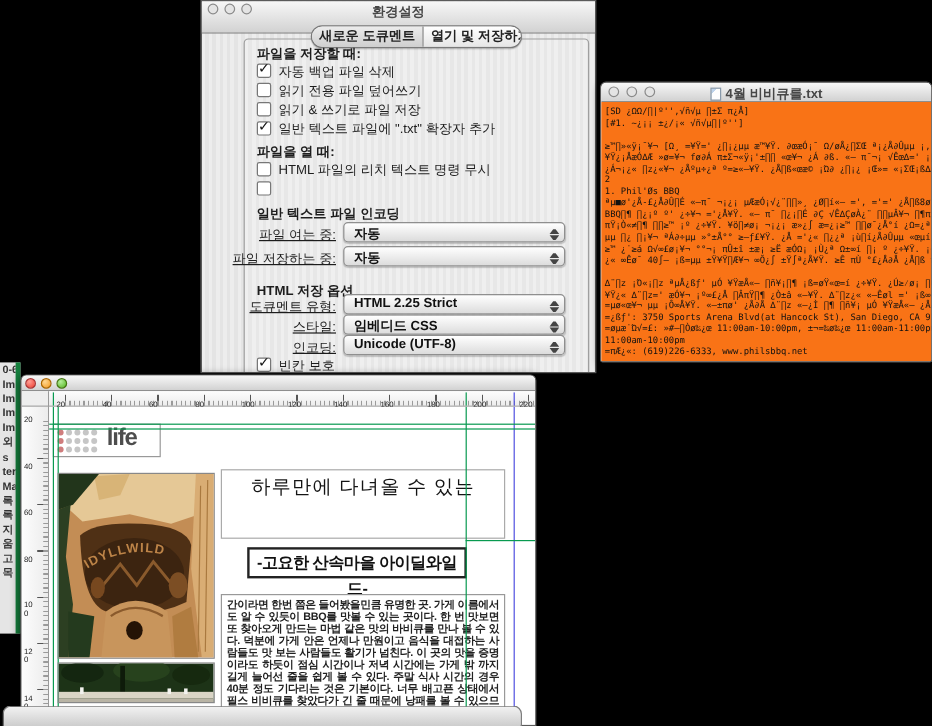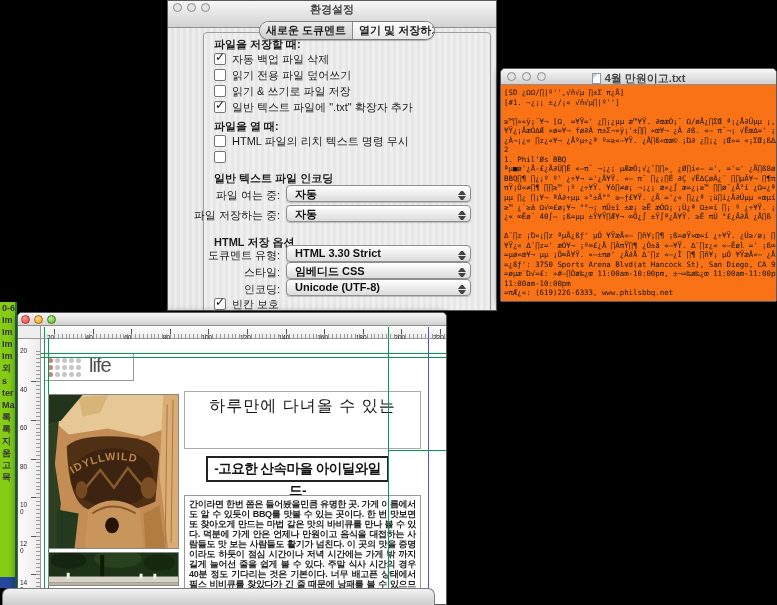--- a/index.html
+++ b/index.html
@@ -32,43 +32,43 @@
   .tab.sel{background:linear-gradient(#ffffff,#e6e6e6);border-left:1px solid #8a8a8a;}
   .sec-label{position:absolute;left:46px;font-size:11px;font-weight:bold;color:#1d1d1d;white-space:nowrap;}
   .cb-list{position:absolute;left:46px;}
   .cb-row{height:16px;display:flex;align-items:center;white-space:nowrap;}
   .cb-box{width:12px;height:12px;border:1.5px solid #777;border-radius:2px;background:#fff;
       margin-right:6px;position:relative;flex:0 0 12px;}
   .cb-box i{font-style:normal;position:absolute;left:0px;top:-4px;font-size:12px;font-weight:bold;color:#111;}
   .cb-label{font-size:11px;color:#1d1d1d;font-weight:500;}
   .pop-list{position:absolute;left:0;width:330px;}
   .pop-row{position:relative;height:20px;}
-  .pop-row .pop-label{position:absolute;right:218px;top:3px;font-size:11px;color:#1d1d1d;white-space:nowrap;font-weight:500;}
+  .pop-row .pop-label{position:absolute;right:218px;top:3px;font-size:11px;color:#1d1d1d;white-space:nowrap;font-weight:500;text-decoration:underline;}
   .popup{position:absolute;left:118px;top:0;width:185px;height:17px;border:1px solid #8f8f8f;
       border-radius:4px;background:linear-gradient(#ffffff,#dcdcdc);box-shadow:0 1px 1px rgba(0,0,0,.2);}
   .pop-val{font-style:normal;position:absolute;left:8px;top:1px;font-size:11px;font-weight:bold;color:#111;white-space:nowrap;}
   .pop-arrows{position:absolute;right:4px;top:2px;width:8px;}
   .pop-arrows::before{content:"";display:block;border:3.5px solid transparent;border-bottom:4.5px solid #444;margin-bottom:1px;}
   .pop-arrows::after{content:"";display:block;border:3.5px solid transparent;border-top:4.5px solid #444;}
   .html-pops .pop-row{height:17px;}
 
   
   .txtwin{left:500px;top:68px;width:277px;height:234px;background:#fff;border-radius:5px 5px 2px 2px;}
   .txtwin .titlebar{height:16px;border-radius:4px 4px 0 0;}
   .txtwin .tl.hollow{top:3px;}
   .txtwin .win-title{top:2px;font-size:11px;font-weight:bold;}
   .doc-icon{display:inline-block;width:9px;height:11px;background:linear-gradient(135deg,#bcd2ea 0 3px,#fdfdfd 3px);
       border:1px solid #8899aa;vertical-align:-2px;margin-right:4px;}
   .txt-content{position:absolute;left:0;top:16px;right:0;bottom:0;background:#f97316;overflow:hidden;}
   .txt-content pre{margin:3px 0 0 3px;font-family:"DejaVu Sans Mono","Liberation Mono",monospace;
       font-size:7.4px;line-height:9.55px;color:#111;white-space:pre;}
 
   
-  .sliver{position:absolute;left:0;top:302px;width:17px;height:286px;background:#84cc16;
-      border-right:2px solid #15803d;overflow:hidden;z-index:1;}
+  .sliver{position:absolute;left:0;top:302px;width:17px;height:226px;background:#e5e5e5;
+      border-right:4px solid #15803d;overflow:hidden;z-index:1;}
   .sliver-item{font-size:9px;font-weight:bold;color:#333;line-height:12.1px;padding-left:2px;white-space:nowrap;}
   .sliver-sel{position:absolute;left:0;top:275px;width:17px;height:11px;background:#26479e;}
 
   
   .layoutwin{left:17px;top:312px;width:430px;height:293px;background:#fff;border-radius:5px 5px 0 0;z-index:3;}
   .layoutwin .titlebar{height:13px;}
   .tl.red{width:9px;height:9px;top:2px;background:radial-gradient(circle at 35% 30%,#ff9d94,#ee3b2f);border:1px solid #a33;}
   .tl.orange{width:9px;height:9px;top:2px;background:radial-gradient(circle at 35% 30%,#ffd791,#f69a1d);border:1px solid #a60;}
   .tl.green{width:9px;height:9px;top:2px;background:radial-gradient(circle at 35% 30%,#b5ee9a,#53b61f);border:1px solid #471;}
   .corner{position:absolute;left:0;top:13px;width:23px;height:13px;background:#eee;
@@ -92,21 +92,21 @@
   .gv{width:1px;top:26px;bottom:0;}
   .gh{height:1px;left:23px;right:0;}
   .rtick{position:absolute;top:14px;width:1px;height:11px;z-index:6;}
 
   .frame-box{position:absolute;border:1px solid #aaa;background:#fff;z-index:4;}
   .masthead{left:26px;top:40px;width:90px;height:28px;border-color:#999;}
   .dots{position:absolute;left:3px;top:4px;width:40px;display:grid;
       grid-template-columns:repeat(5,7px);grid-auto-rows:7px;}
   .dots b{width:5px;height:5px;border-radius:50%;background:#c6c6c6;}
   .dots b:nth-child(5n+1){background:#cf7d7d;}
-  .life{position:absolute;left:44px;top:0px;font-size:20px;font-weight:400;color:#4d4d4d;letter-spacing:-1px;}
+  .life{position:absolute;left:44px;top:0px;font-size:20px;font-weight:700;color:#4d4d4d;letter-spacing:-1px;}
 
   .photo{position:absolute;z-index:6;border:1px solid #888;}
   .photo-main{left:30px;top:81px;width:131px;height:155px;}
   .photo-2{left:30px;top:239px;width:131px;height:34px;}
   .photo svg{display:block;width:100%;height:100%;}
 
   .headline-box{left:166px;top:78px;width:237px;height:58px;text-align:center;}
   .hl1{margin-top:4px;font-size:16px;color:#141414;font-weight:500;letter-spacing:1px;}
   .hl2{font-size:25px;font-weight:bold;font-style:italic;color:#2f6fc1;letter-spacing:3px;margin-top:1px;}
   .sub-box{left:188px;top:143px;width:183px;height:26px;border:2px solid #222;text-align:center;}
@@ -234,21 +234,21 @@
         </div>
 
     </div>
 
     <div class="sec-label" style="top:234px">HTML 저장 옵션</div>
     <div class="pop-list html-pops" style="top:244px">
 
         <div class="pop-row">
           <span class="pop-label">도큐멘트 유형:</span>
           <span class="popup">
-            <i class="pop-val">HTML 3.30 Strict</i>
+            <i class="pop-val">HTML 2.25 Strict</i>
             <b class="pop-arrows"></b>
           </span>
         </div>
 
         <div class="pop-row">
           <span class="pop-label">스타일:</span>
           <span class="popup">
             <i class="pop-val">임베디드 CSS</i>
             <b class="pop-arrows"></b>
           </span>
@@ -272,21 +272,21 @@
         <span class="cb-label">빈칸 보호</span>
       </div>
     </div>
   </section>
 
   <section class="win txtwin" style="z-index:2;">
     <div class="titlebar">
       <span class="tl hollow" style="left:6px"></span>
       <span class="tl hollow" style="left:21px"></span>
       <span class="tl hollow" style="left:36px"></span>
-      <span class="win-title"><span class="doc-icon"></span><span>4월 만원이고.txt</span></span>
+      <span class="win-title"><span class="doc-icon"></span><span>4월 비비큐를.txt</span></span>
     </div>
     <div class="txt-content">
       <pre>[SD ¿ΩΩ/∏|º'',√ñ√µ ∏±Σ π¿Å]
 [#1. ~¿¡¡ ±¿/¡« √ñ√µ∏|º'']
 
 ≥™∏»«ÿ¡¯¥¬ [Ω¸ =¥Ÿ=' ¿∏¡¿µµ æ™¥Ÿ. ∂œæÓ¡¯ Ω/øÅ¿∏ΣŒ ª¡¿Å∂Ûµµ ¡,¡z¿∏∏É ¡¡=√¡'∏
 ¥Ÿ¿¡ÅæÓ∆Æ »ø=¥¬ fø∂Á π±Σ¬«ÿ¡'±∏∏ «œ¥¬ ¿Á ∂ß. «— π¯¬¡ √Êœ∆=' ¡∏∏É ¡¡¿/ª ¿Á¬¡ «
 ¿Á¬¡¿« ∏z¿«¥¬ ¿Åºµ÷¿ª º=≥«—¥Ÿ. ¿Å∏ß«œæ© ¡Ώ∂ ¿∏¡¿ ¡Œ»= «¡ΣŒ¡ß∆Æ!!!!
 2
 1. Phil'Øs BBQ

